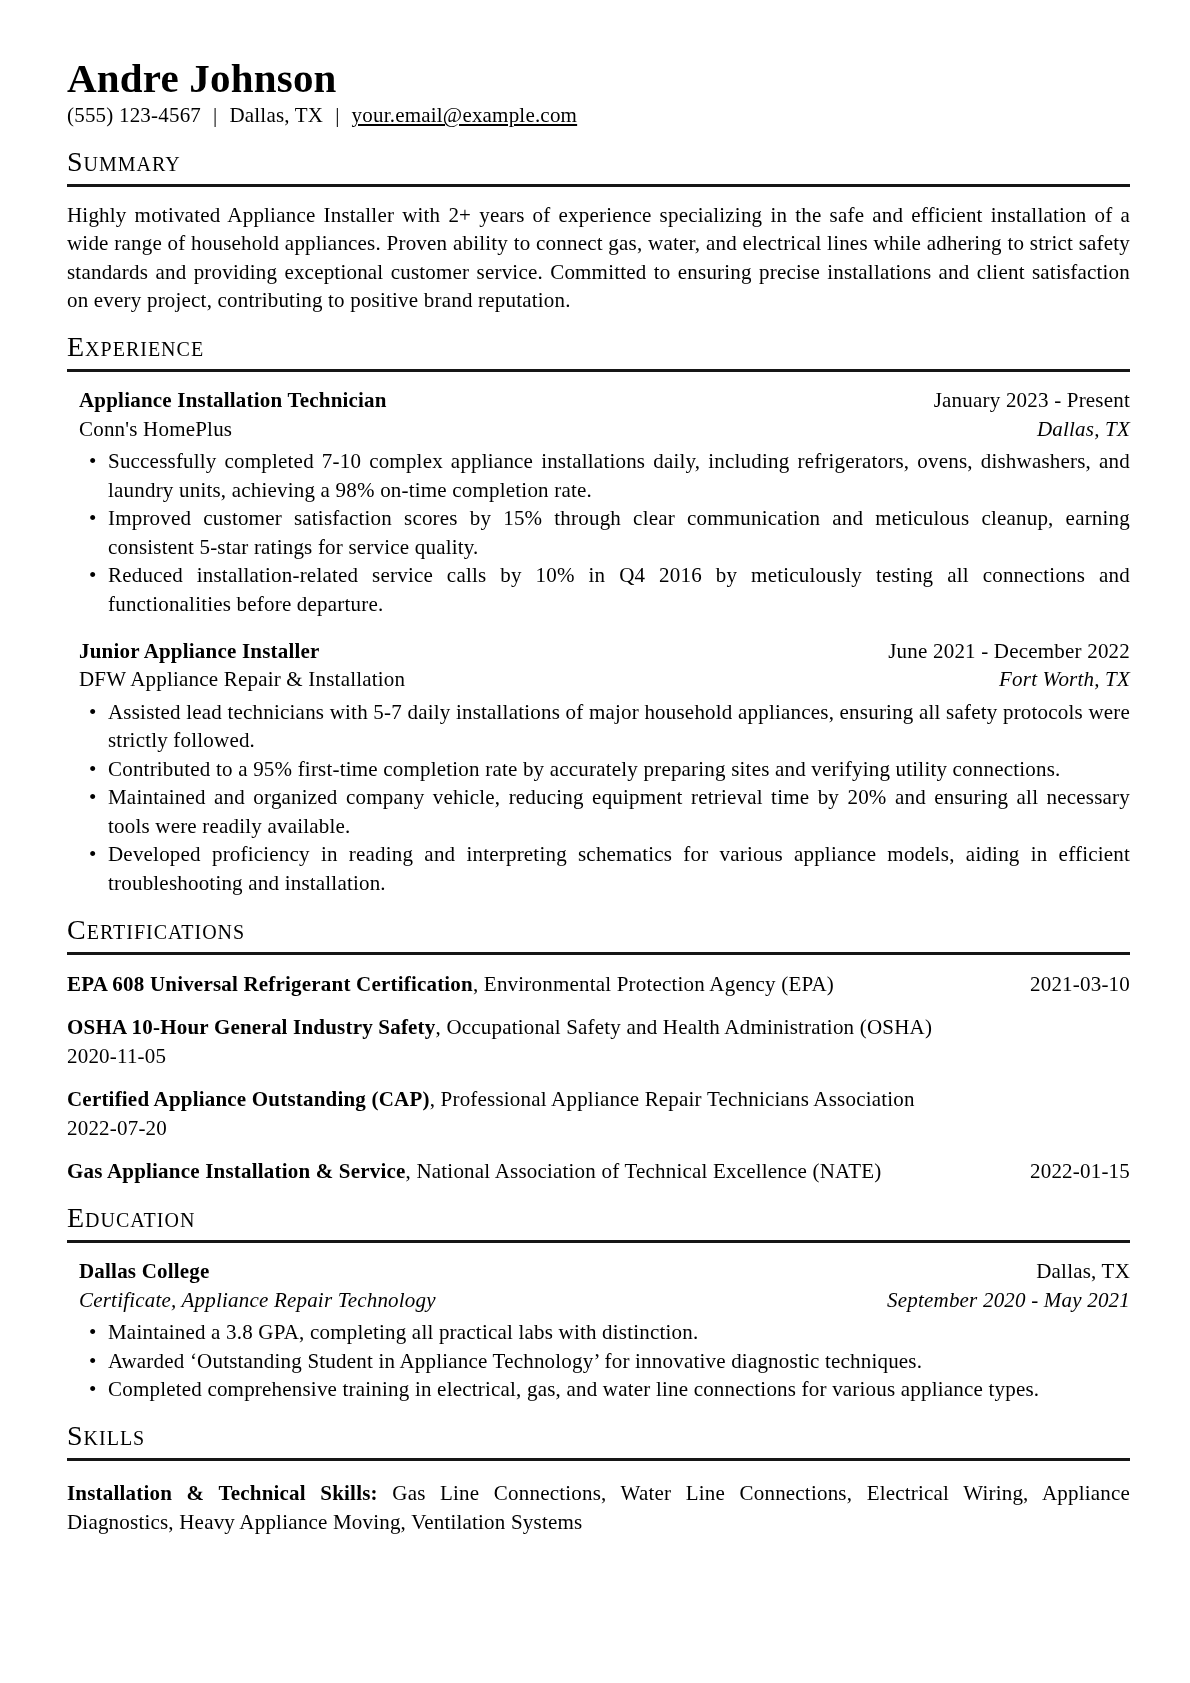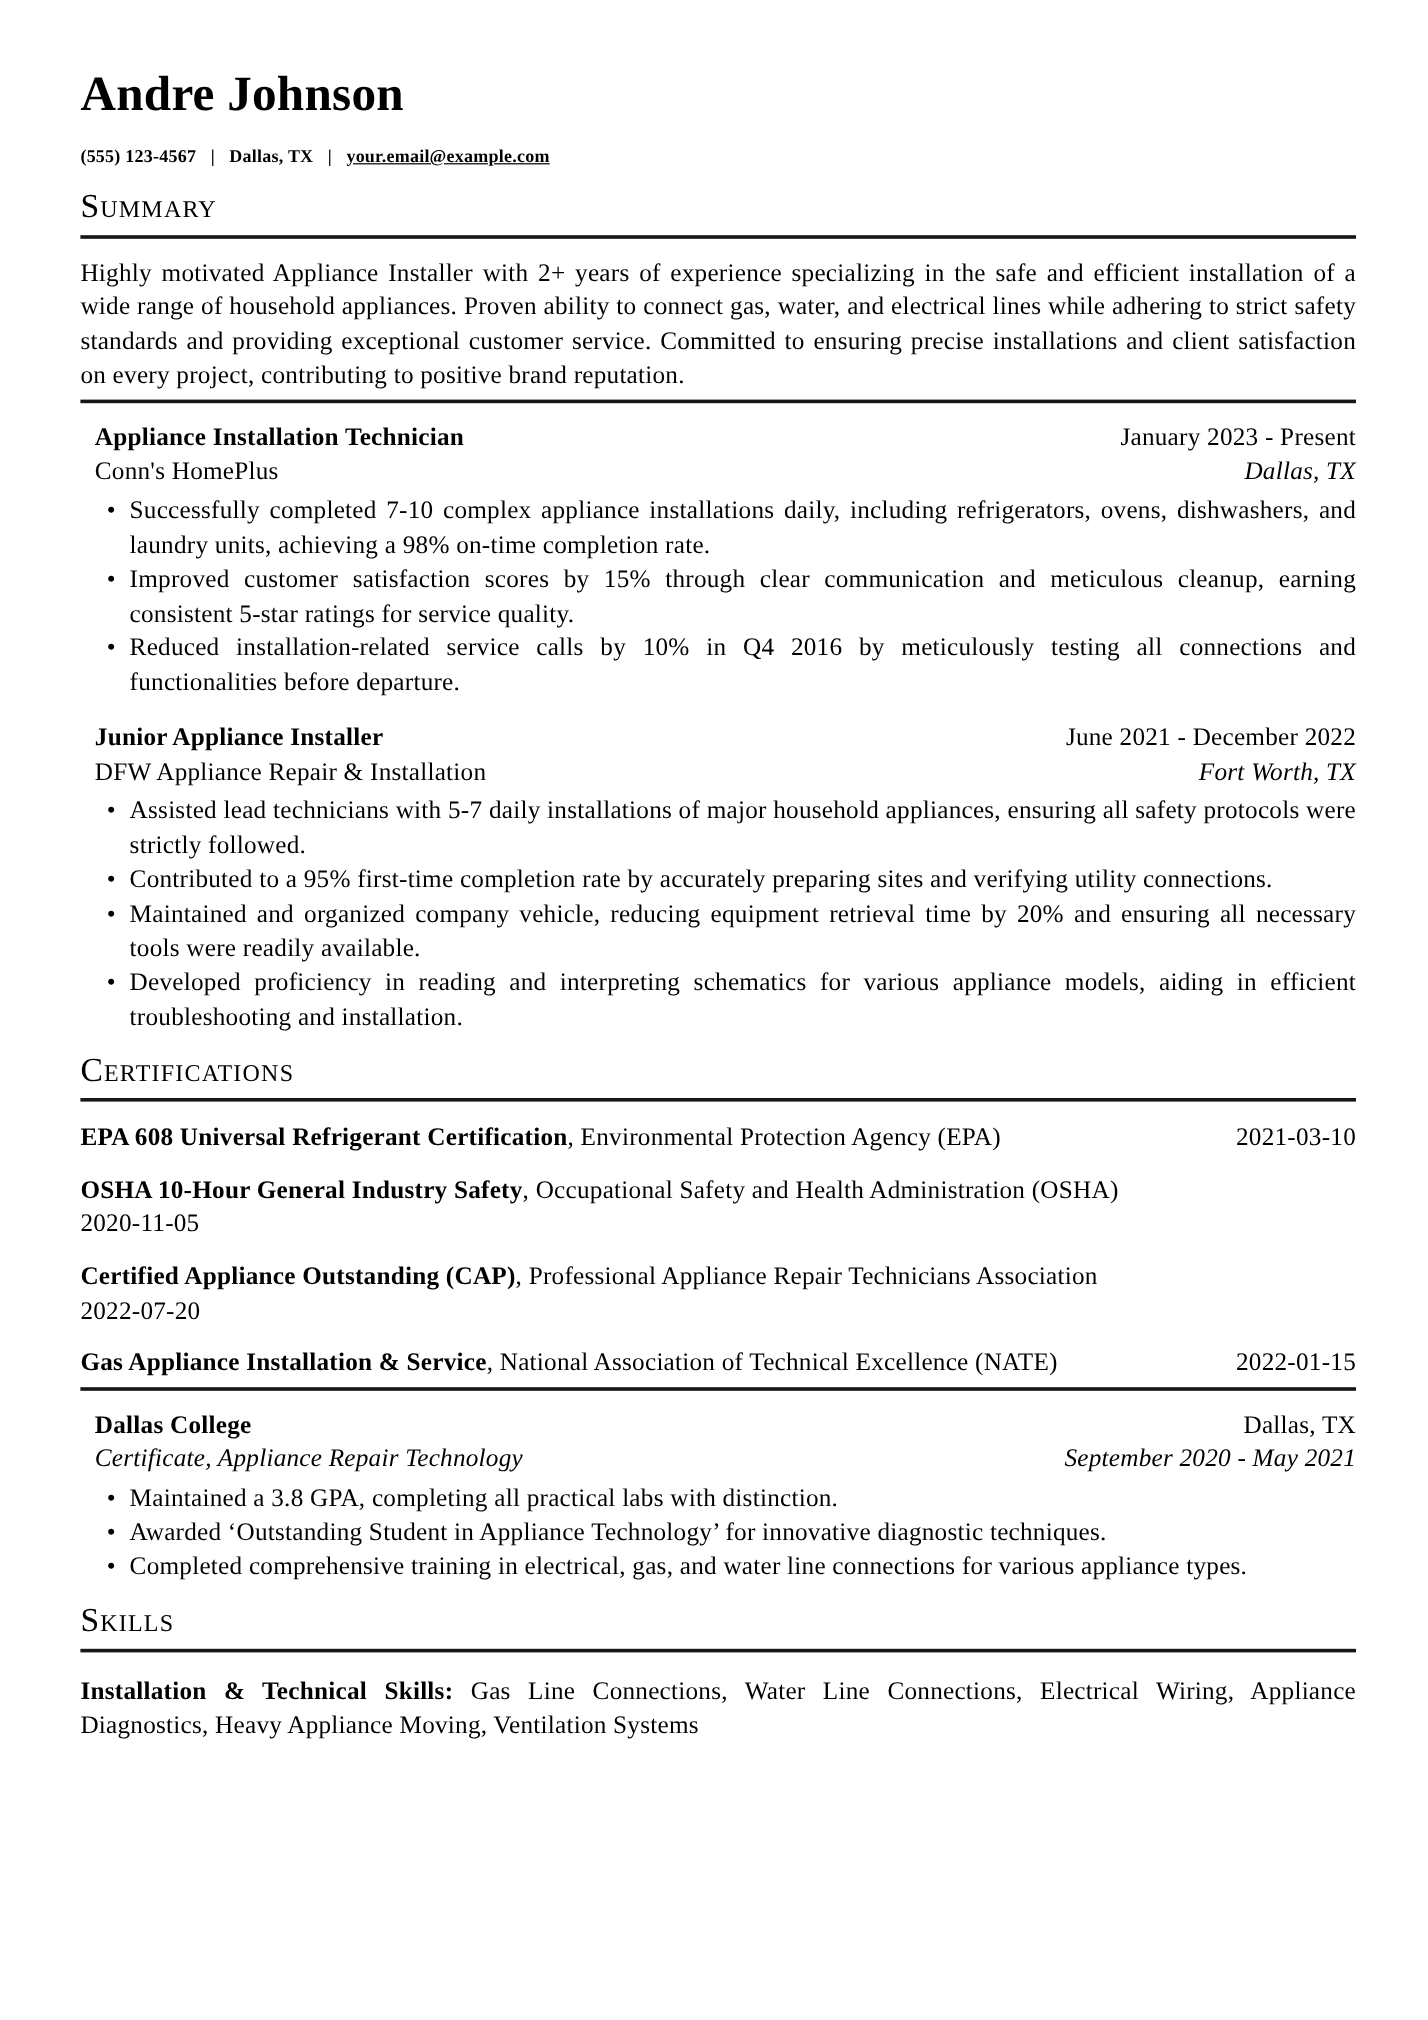--- a/index.html
+++ b/index.html
@@ -9,21 +9,21 @@
     color: #000000;
     font-family: "Liberation Serif", "DejaVu Serif", serif;
     font-size: 21px;
     line-height: 1.36;
     letter-spacing: 0.2px;
   }
   .page { padding: 56px 60px 0 67px; width: 1190px; height: 1439px; }
 
   
   .name { font-size: 41px; font-weight: bold; line-height: 1.1; }
-  .contact { margin-top: 20px; font-size: 15px; font-weight: bold; }
+  .contact { margin-top: 0; font-size: 21px; }
   .contact .sep { padding: 0 12px; color: #000; }
   .contact a { color: inherit; text-decoration: underline; }
 
   
   .section-title {
     margin-top: 16px;
     font-size: 28px;
     font-variant: small-caps;
     letter-spacing: 1px;
     line-height: 1.15;
@@ -70,20 +70,21 @@
     </div>
   </header>
 
   <section>
     <div class="section-title">Summary</div>
     <div class="rule"></div>
     <p class="para">Highly motivated Appliance Installer with 2+ years of experience specializing in the safe and efficient installation of a wide range of household appliances. Proven ability to connect gas, water, and electrical lines while adhering to strict safety standards and providing exceptional customer service. Committed to ensuring precise installations and client satisfaction on every project, contributing to positive brand reputation.</p>
   </section>
 
   <section>
+    <div class="section-title">Experience</div>
     <div class="rule"></div>
 
     <div class="job">
       <div class="row">
         <span class="job-title">Appliance Installation Technician</span>
         <span class="job-dates">January 2023 - Present</span>
       </div>
       <div class="row">
         <span>Conn's HomePlus</span>
         <span class="italic">Dallas, TX</span>
@@ -132,20 +133,21 @@
       <span class="cert-date">2022-07-20</span>
     </div>
 
     <div class="cert date-right">
       <span class="cert-left"><span class="cert-name">Gas Appliance Installation &amp; Service</span><span>, National Association of Technical Excellence (NATE)</span></span>
       <span class="cert-date">2022-01-15</span>
     </div>
   </section>
 
   <section>
+    <div class="section-title">Education</div>
     <div class="rule"></div>
 
     <div class="job">
       <div class="row">
         <span class="school-name">Dallas College</span>
         <span>Dallas, TX</span>
       </div>
       <div class="row">
         <span class="italic">Certificate, Appliance Repair Technology</span>
         <span class="italic school-dates">September 2020 - May 2021</span>

